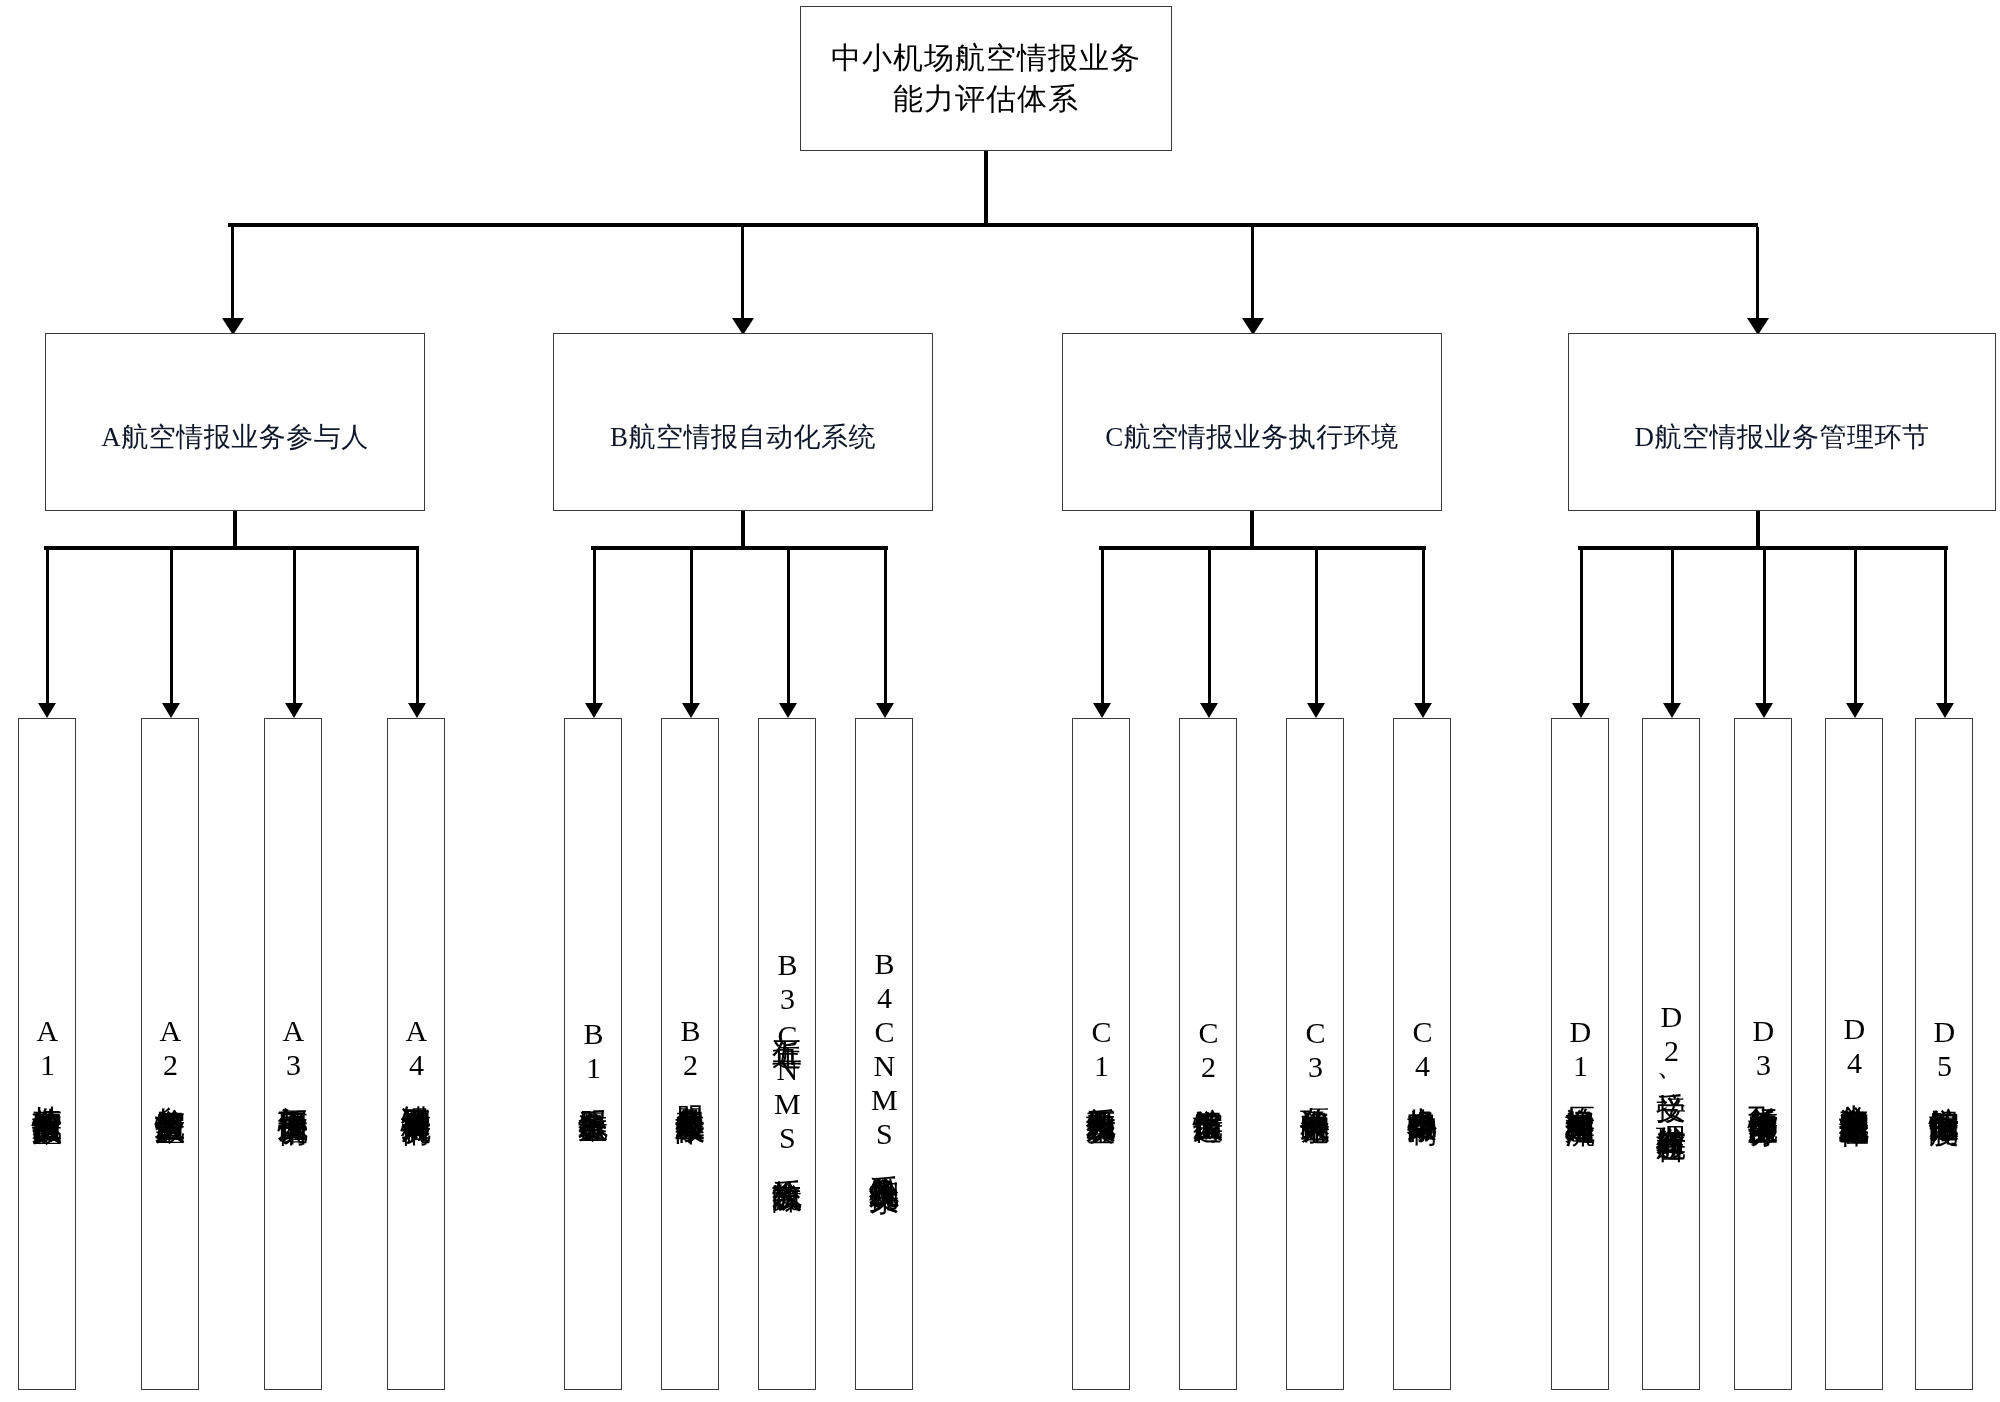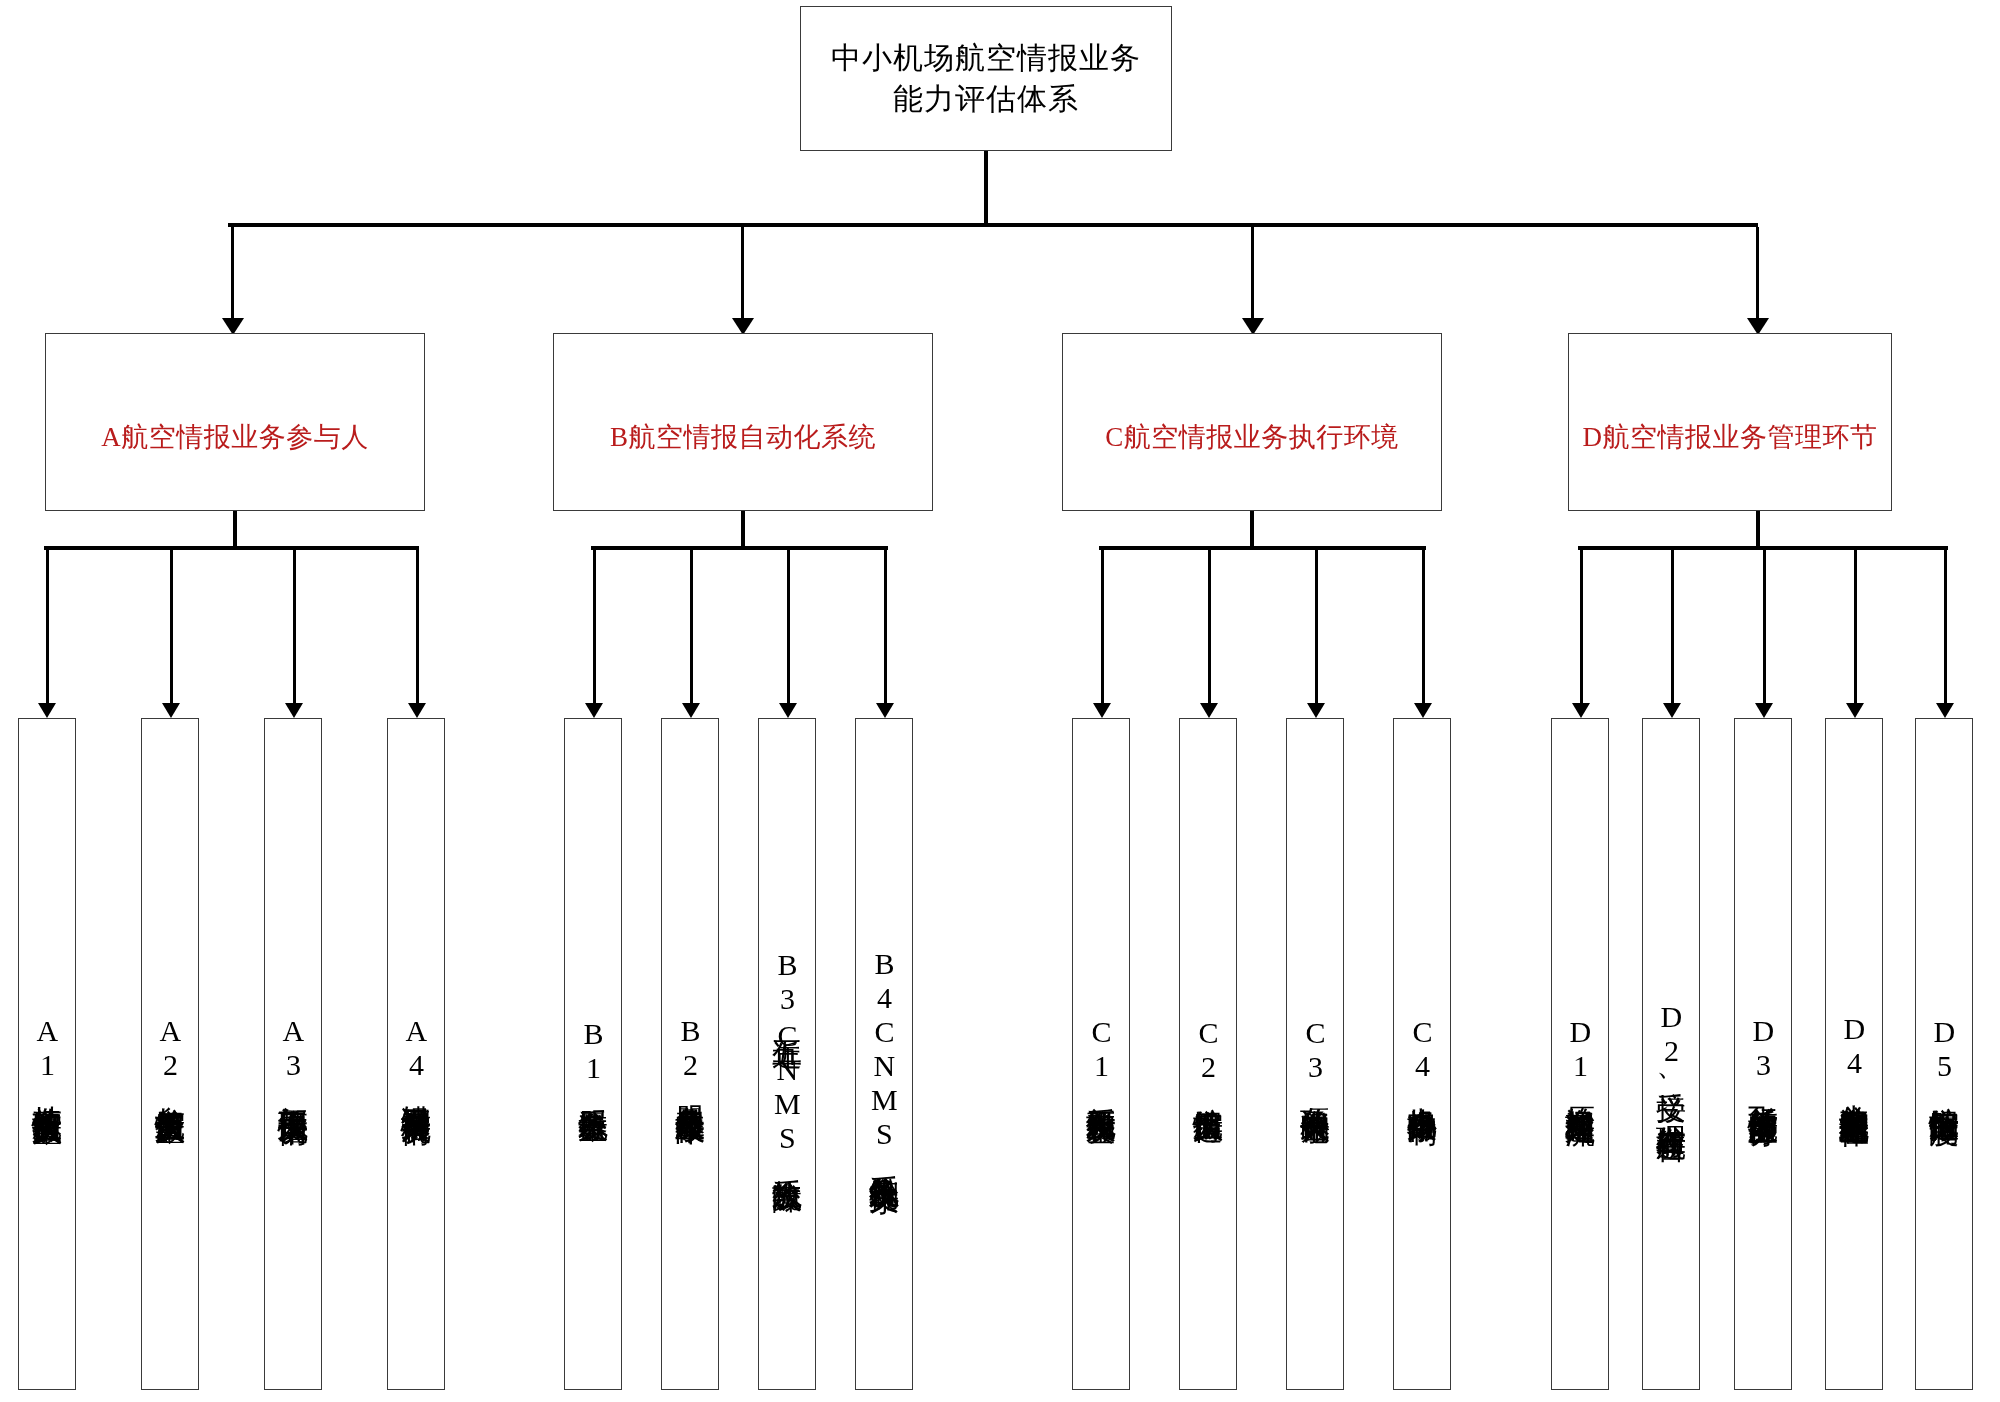--- a/index.html
+++ b/index.html
@@ -5,21 +5,21 @@
   html,body{margin:0;padding:0;background:#ffffff;}
   body{font-family:"Liberation Serif","DejaVu Serif",serif;}
   #stage{position:relative;width:2000px;height:1402px;background:#fff;overflow:hidden;}
 
   
   .box{position:absolute;box-sizing:border-box;border:1.5px solid #3a3a3a;background:#fff;}
   .root-box{display:flex;align-items:center;justify-content:center;text-align:center;}
   .root-label{font-size:30px;line-height:1.35;letter-spacing:1px;color:#000;white-space:pre-line;}
 
   .cat-box{display:flex;align-items:center;justify-content:center;}
-  .cat-label{font-size:27px;letter-spacing:.5px;color:#b91c1c;white-space:nowrap;margin-top:30px;}
+  .cat-label{font-size:27px;letter-spacing:.5px;color:#0f172a;white-space:nowrap;margin-top:30px;}
 
   .leaf-box{display:flex;align-items:center;justify-content:center;}
   .leaf-label{
     writing-mode:vertical-rl;
     text-orientation:upright;
     font-size:30px;
     line-height:1.06;
     letter-spacing:1px;
     color:#000;
     text-align:center;
@@ -67,21 +67,21 @@
   </div>
 
   <div class="box cat-box" style="left:1062px;top:333px;width:380px;height:178px;">
     <div class="cat-label">C航空情报业务执行环境</div>
   </div>
 
   <div class="box cat-box" style="left:553px;top:333px;width:380px;height:178px;">
     <div class="cat-label">B航空情报自动化系统</div>
   </div>
 
-  <div class="box cat-box" style="left:1568px;top:333px;width:324px;height:178px;">
+  <div class="box cat-box" style="left:1568px;top:333px;width:428px;height:178px;">
     <div class="cat-label">D航空情报业务管理环节</div>
   </div>
 
   <div class="stem" style="left:233px;top:511px;width:4px;height:37px;"></div>
   <div class="hline" style="left:44px;top:546px;width:375px;"></div>
   <div class="vline" style="left:46px;top:550px;height:157px;"></div>
   <div class="arrow small" style="left:38px;top:703px;"></div>
   <div class="vline" style="left:170px;top:550px;height:157px;"></div>
   <div class="arrow small" style="left:162px;top:703px;"></div>
   <div class="vline" style="left:293px;top:550px;height:157px;"></div>

